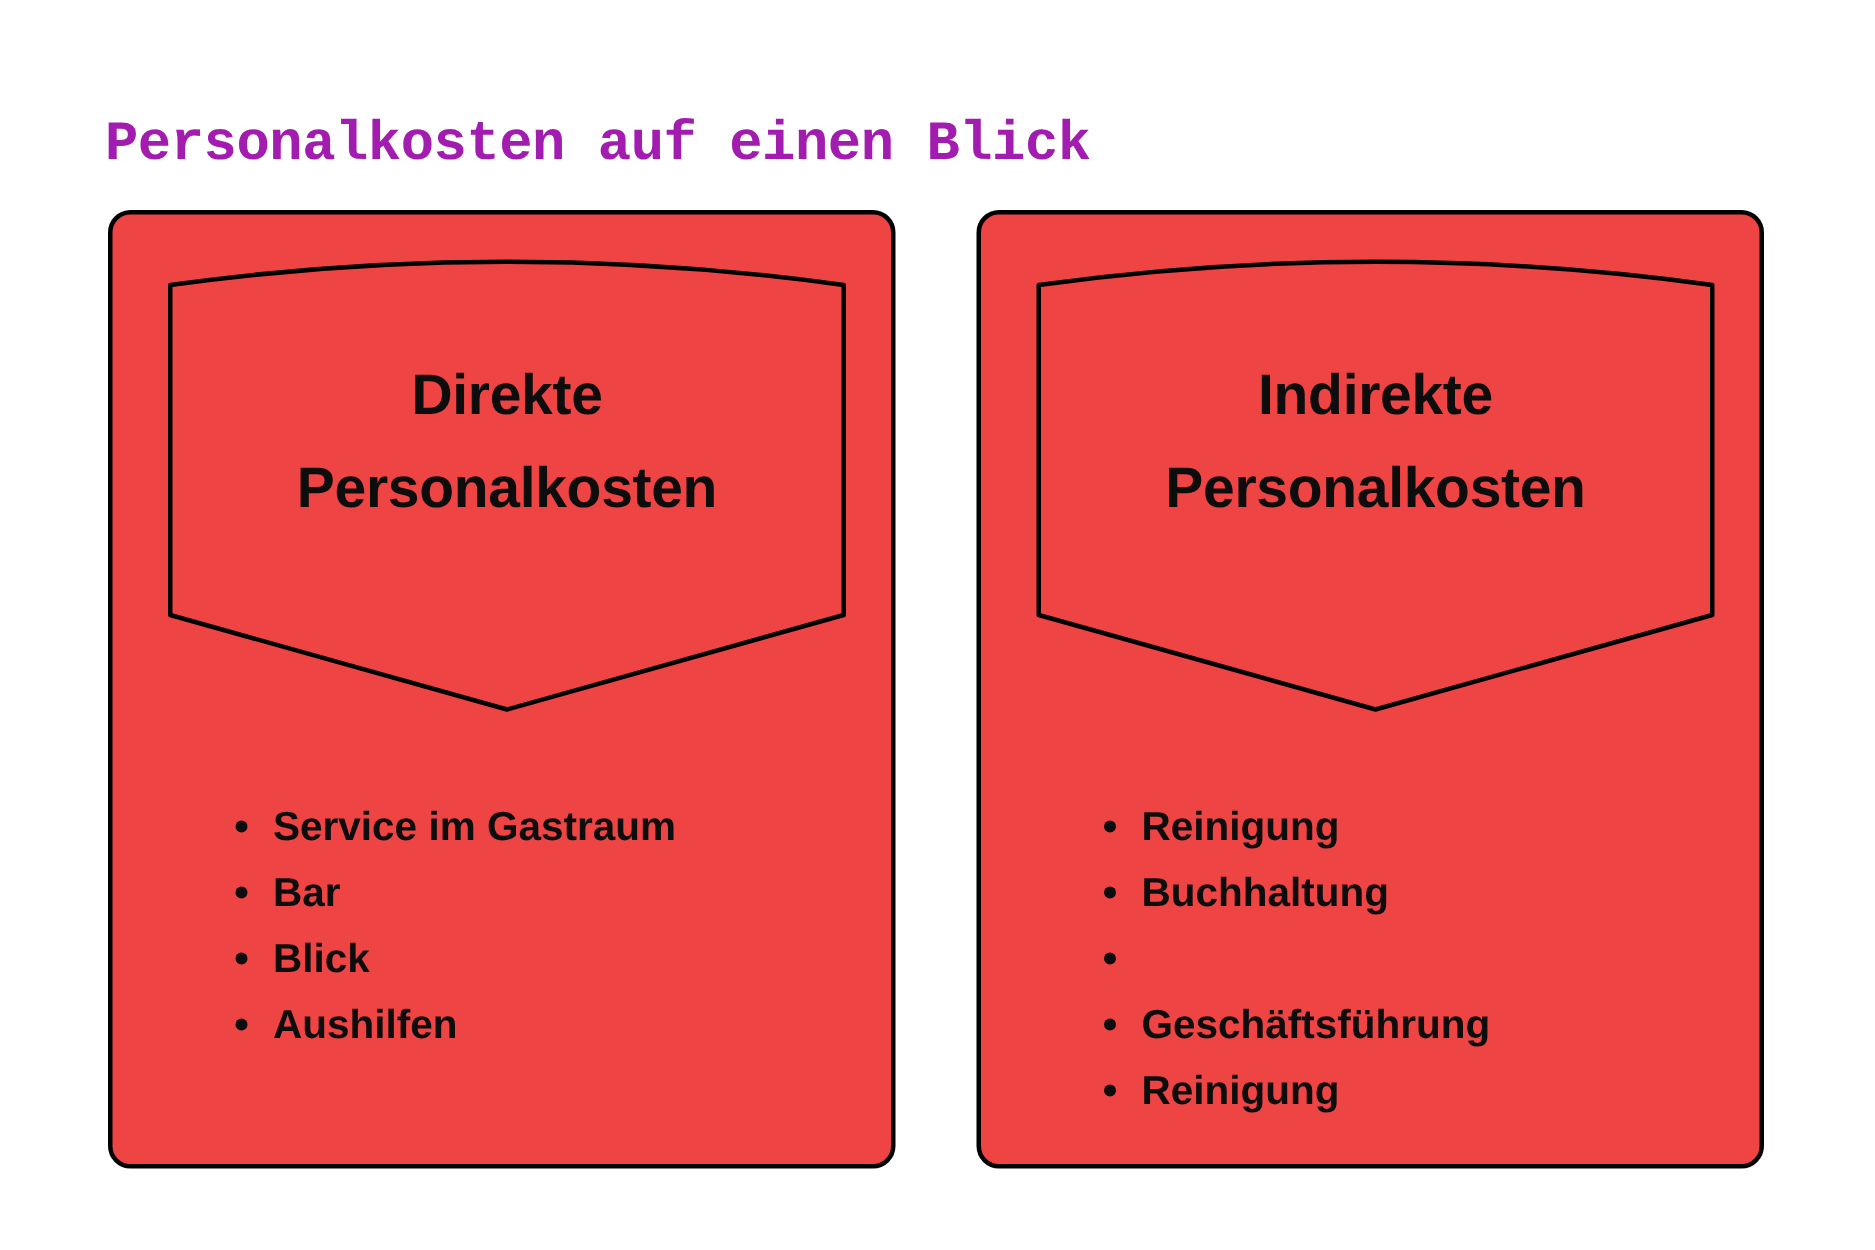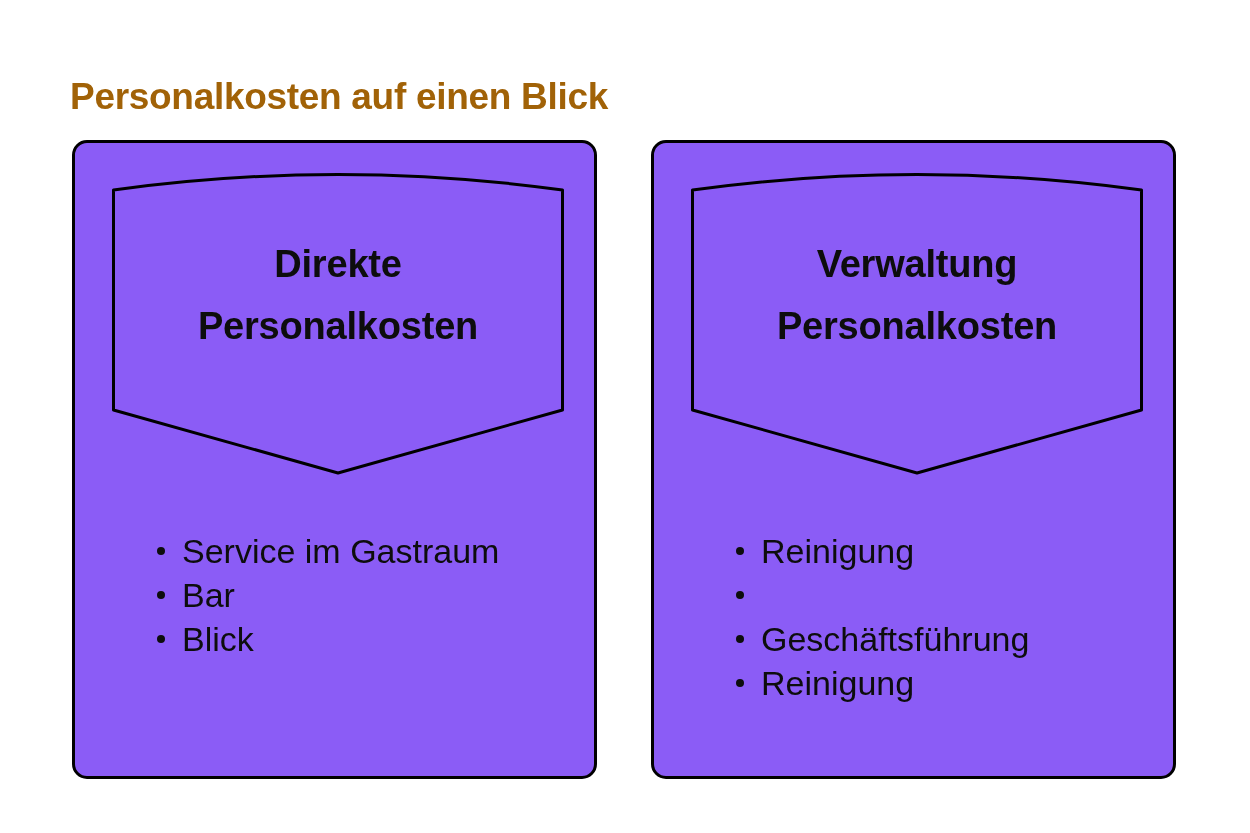--- a/index.html
+++ b/index.html
@@ -25,34 +25,35 @@
 
   
   .page-title {
     position: absolute;
     left: 70px;
     top: 52px;
     font-size: 37px;
     font-weight: 700;
     letter-spacing: -0.3px;
     line-height: 1.1;
-    color: #a16207;
+    color: #a21caf;
     white-space: nowrap;
+    font-family: Liberation Mono, monospace;
   }
 
   
   .card {
     position: absolute;
     top: 140px;
     width: 525px;
     height: 639px;
     box-sizing: border-box;
     border: 3px solid #000000;
     border-radius: 15px;
-    background: #8b5cf6;
+    background: #ef4444;
   }
   .card-left  { left: 72px; }
   .card-right { left: 651px; }
 
   
   .shield-wrap {
     position: absolute;
     left: 37px;
     top: 29px;
     width: 452px;
@@ -90,22 +91,22 @@
     width: 430px;
     margin: 0;
     padding: 0;
     list-style: none;
   }
   .bullet-item {
     position: relative;
     height: 44px;
     line-height: 44px;
     padding-left: 27px;
-    font-size: 34px;
-    font-weight: 400;
+    font-size: 27px;
+    font-weight: 700;
     color: #0d0d0d;
     white-space: nowrap;
   }
   .bullet-item .dot {
     position: absolute;
     left: 2px;
     top: 50%;
     width: 8px;
     height: 8px;
     margin-top: -4px;
@@ -139,40 +140,48 @@
         <span class="txt">Service im Gastraum</span>
       </li>
       <li class="bullet-item">
         <span class="dot"></span>
         <span class="txt">Bar</span>
       </li>
       <li class="bullet-item">
         <span class="dot"></span>
         <span class="txt">Blick</span>
       </li>
+      <li class="bullet-item">
+        <span class="dot"></span>
+        <span class="txt">Aushilfen</span>
+      </li>
     </ul>
 
   </section>
 
   <section class="card card-right">
 
     <div class="shield-wrap">
       <svg class="shield-svg" viewBox="0 0 452 310" preserveAspectRatio="none">
         <path d="M 1.5 18 Q 226 -13 450.5 18 L 450.5 238 L 226 301 L 1.5 238 Z" fill="none" stroke="#000000" stroke-width="3" stroke-linejoin="round" stroke-linecap="round"></path>
       </svg>
       <div class="shield-title">
-        <span class="ln1">Verwaltung</span>
+        <span class="ln1">Indirekte</span>
         <span class="ln2">Personalkosten</span>
       </div>
     </div>
 
     <ul class="bullet-list">
       <li class="bullet-item">
         <span class="dot"></span>
         <span class="txt">Reinigung</span>
+      </li>
+      <li class="bullet-item">
+        <span class="dot"></span>
+        <span class="txt">Buchhaltung</span>
       </li>
       <li class="bullet-item">
         <span class="dot"></span>
       </li>
       <li class="bullet-item">
         <span class="dot"></span>
         <span class="txt">Geschäftsführung</span>
       </li>
       <li class="bullet-item">
         <span class="dot"></span>

